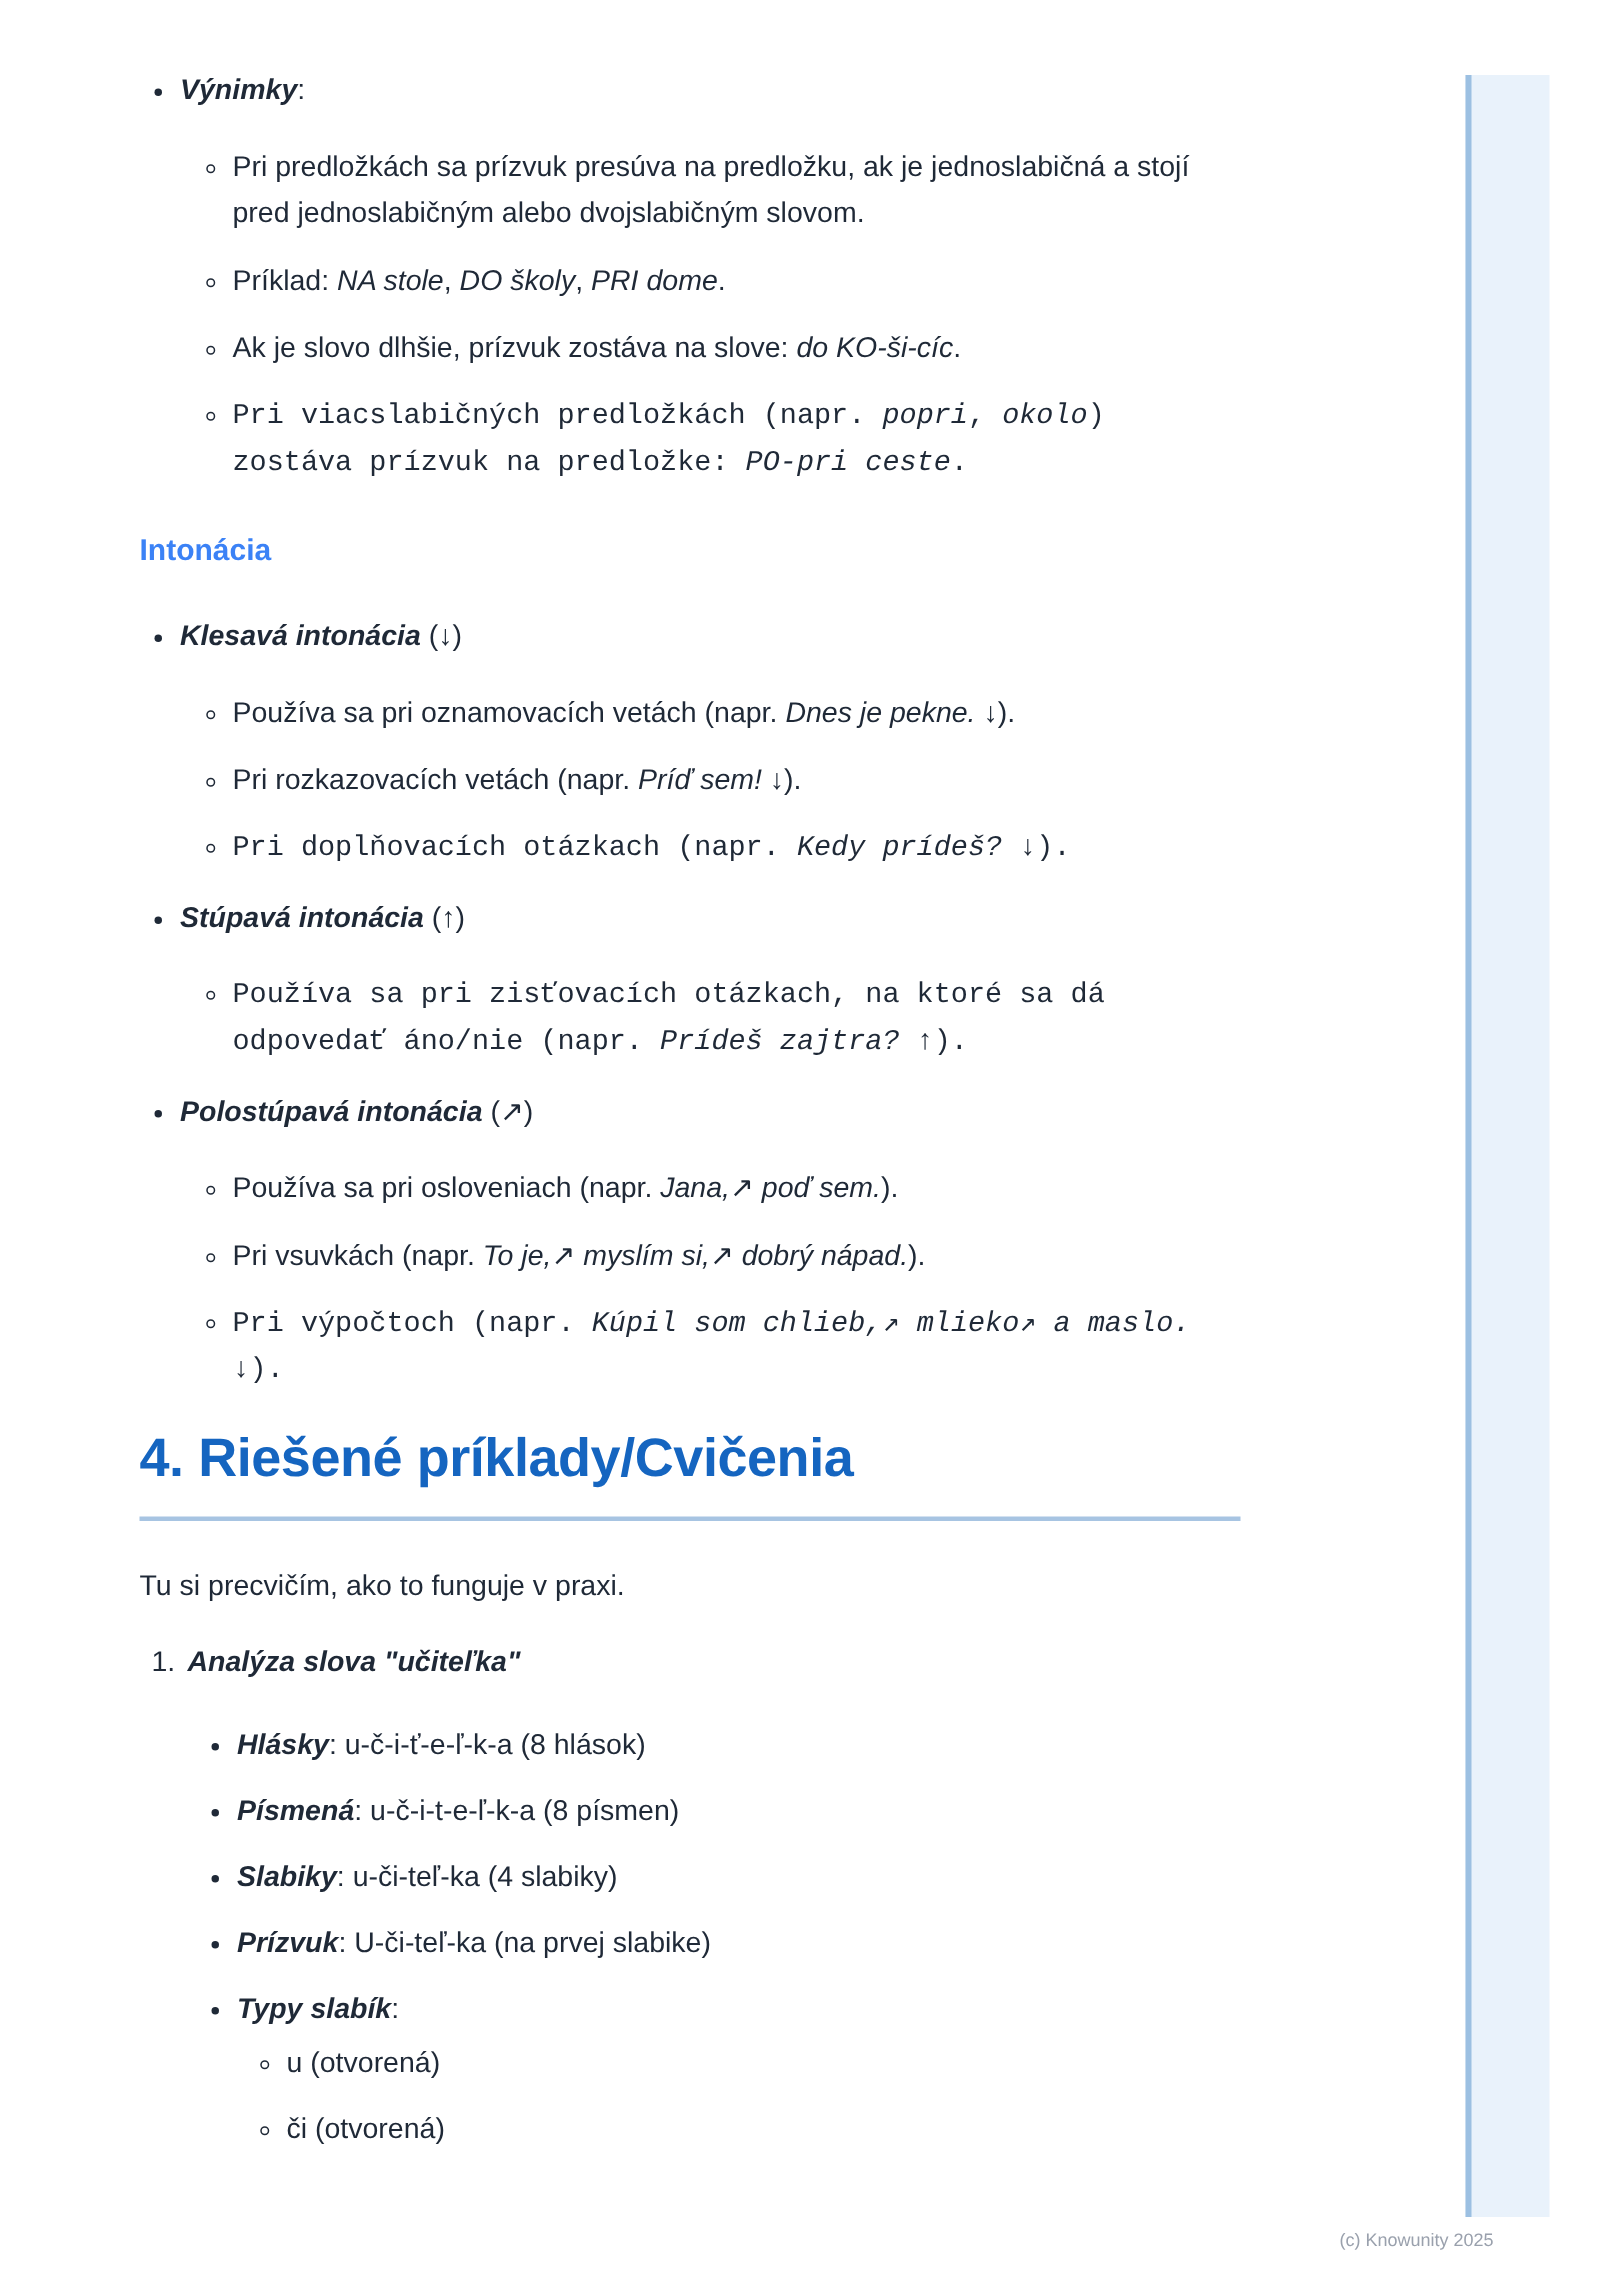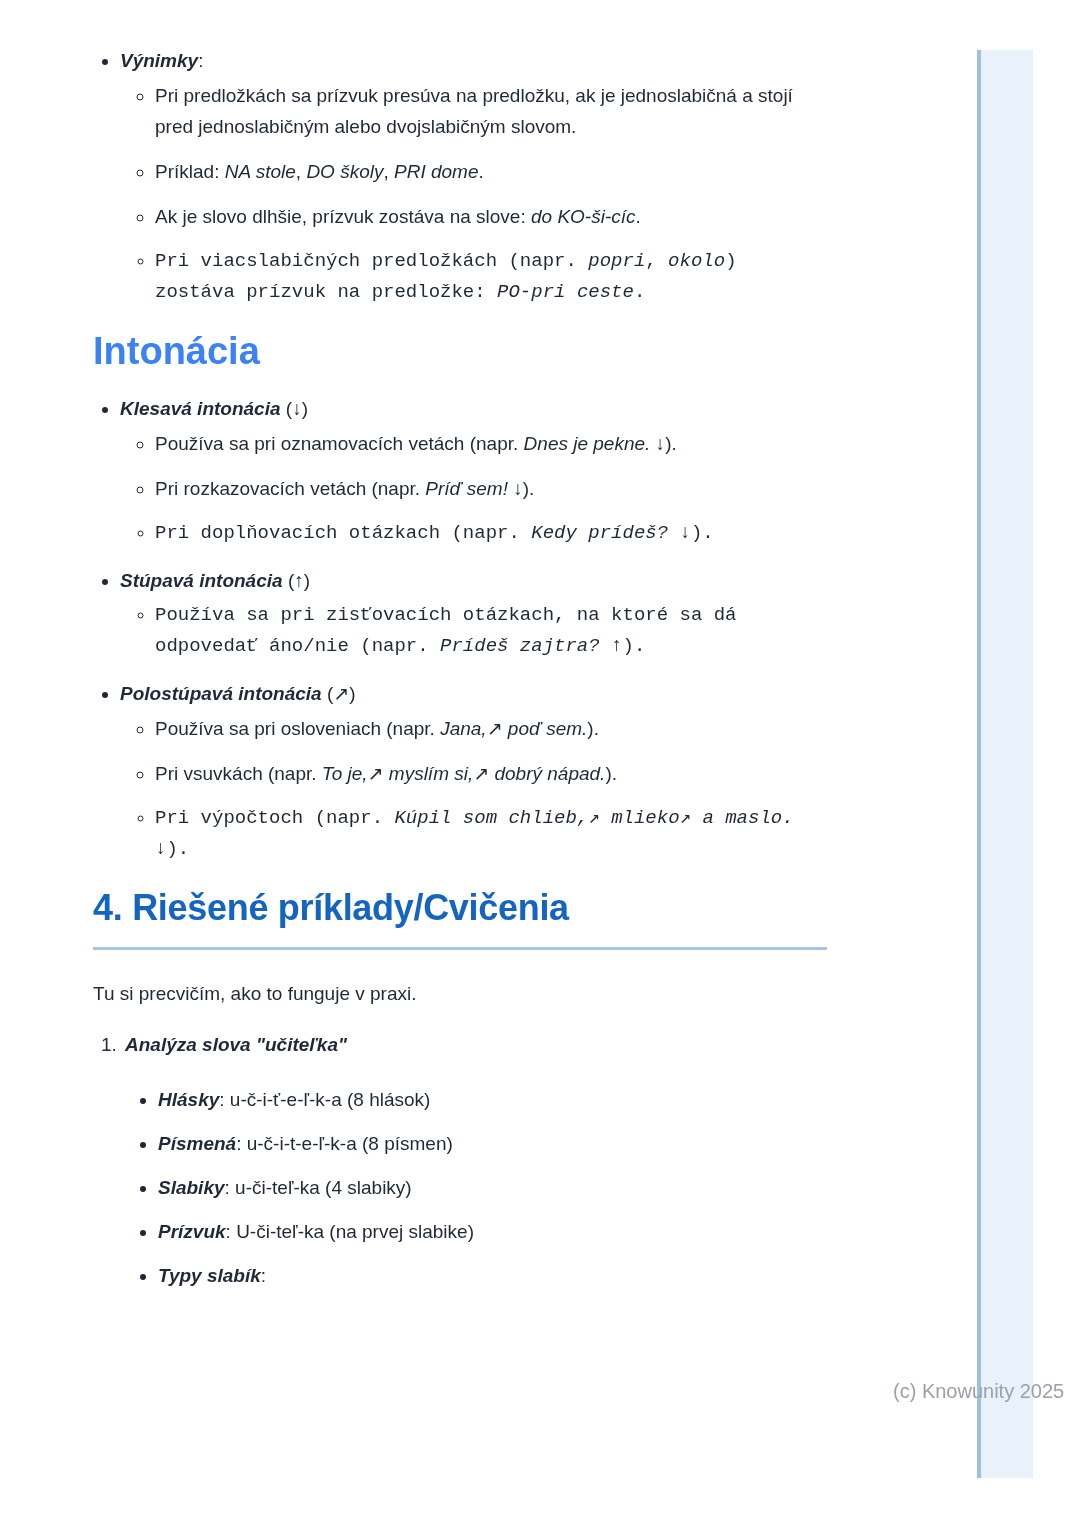--- a/index.html
+++ b/index.html
@@ -17,47 +17,47 @@
   }
   .content{position:absolute;left:93px;top:45px;width:734px;}
 
   ul,ol{margin:0;padding:0;}
   li{line-height:31px;}
   .seg-b{font-weight:700;font-style:italic;}
   .seg-i{font-style:italic;}
 
   ul.l1{list-style:disc;padding-left:27px;}
   ul.l1 > li{margin-bottom:14px;}
-  ul.l2{list-style:circle;padding-left:35px;margin-top:4px;}
+  ul.l2{list-style:circle;padding-left:35px;margin-top:20px;}
   ul.l2 > li{margin-bottom:14px;}
   ul.l2 > li:last-child{margin-bottom:0;font-family:Liberation Mono, monospace;}
   ul.l1 > li.group{margin-bottom:16px;}
 
-  h2{font-size:38px;line-height:35px;color:var(--h2);font-weight:700;margin:26px 0 24px;}
+  h2{font-size:20px;line-height:35px;color:var(--h2);font-weight:700;margin:26px 0 24px;}
   p.lead{margin:0 0 22px;line-height:36px;text-align:justify;}
 
   h1{font-size:36px;line-height:46px;color:var(--h1);font-weight:700;letter-spacing:-0.3px;margin:20px 0 16px;}
   .divider{height:3px;background:var(--divider);border:none;margin:6px 0 28px;width:100%;}
   p.practice{margin:0 0 20px;}
 
   ol.exercises{list-style:none;padding-left:32px;}
   ol.exercises > li{position:relative;}
   .ex-num{position:absolute;left:-24px;top:0;}
   ul.analysis{list-style:disc;padding-left:33px;margin-top:24px;}
   ul.analysis > li{margin-bottom:13px;}
   ul.l3{list-style:circle;padding-left:33px;margin-top:5px;}
   ul.l3 > li{margin-bottom:13px;}
 
   .side-strip{
     position:absolute;left:977px;top:50px;width:56px;height:1428px;
     background:var(--strip-fill);border-left:4px solid var(--strip-border);
   }
   .watermark{
-    position:absolute;left:893px;top:1381px;z-index:5;
-    color:var(--watermark);font-size:20px;line-height:20px;white-space:nowrap;
+    position:absolute;left:893px;top:1483px;z-index:5;
+    color:var(--watermark);font-size:12px;line-height:20px;white-space:nowrap;
   }
 </style>
 </head>
 <body>
 
 <div class="side-strip"></div>
 
 <div class="content">
 
   <ul class="l1">
@@ -109,20 +109,24 @@
     <li>
       <span class="ex-num">1.</span>
       <span><span class="seg-b">Analýza slova "učiteľka"</span></span>
       <ul class="analysis">
         <li><span class="seg-b">Hlásky</span><span>: u-č-i-ť-e-ľ-k-a (8 hlások)</span></li>
         <li><span class="seg-b">Písmená</span><span>: u-č-i-t-e-ľ-k-a (8 písmen)</span></li>
         <li><span class="seg-b">Slabiky</span><span>: u-či-teľ-ka (4 slabiky)</span></li>
         <li><span class="seg-b">Prízvuk</span><span>: U-či-teľ-ka (na prvej slabike)</span></li>
         <li>
           <span><span class="seg-b">Typy slabík</span><span>:</span></span>
+          <ul class="l3">
+            <li><span>u (otvorená)</span></li>
+            <li><span>či (otvorená)</span></li>
+          </ul>
         </li>
       </ul>
     </li>
   </ol>
 
 </div>
 
 <div class="watermark">(c) Knowunity 2025</div>
 
 </body></html>

